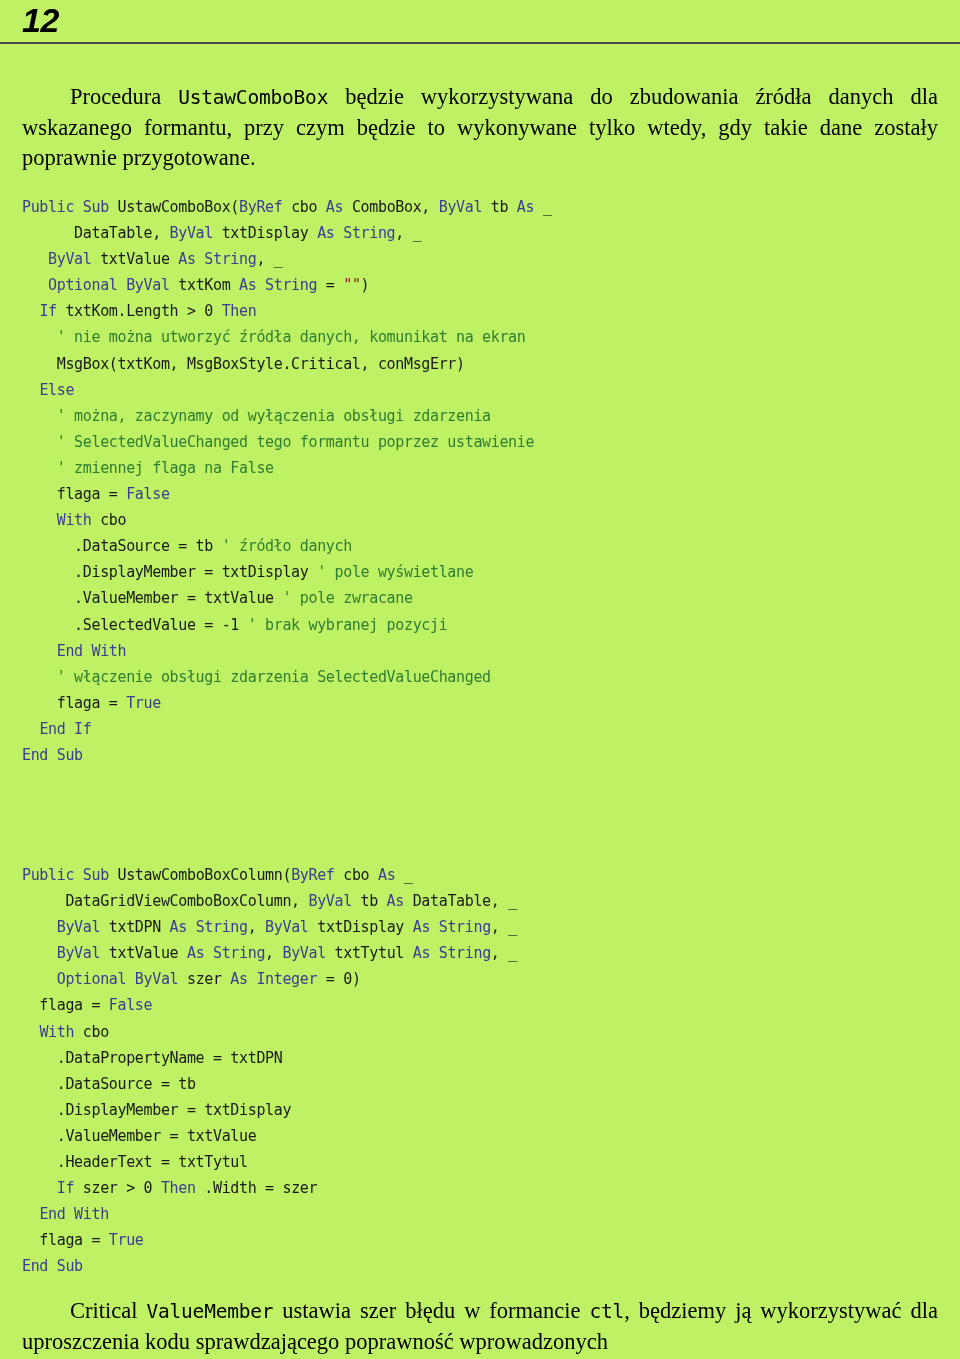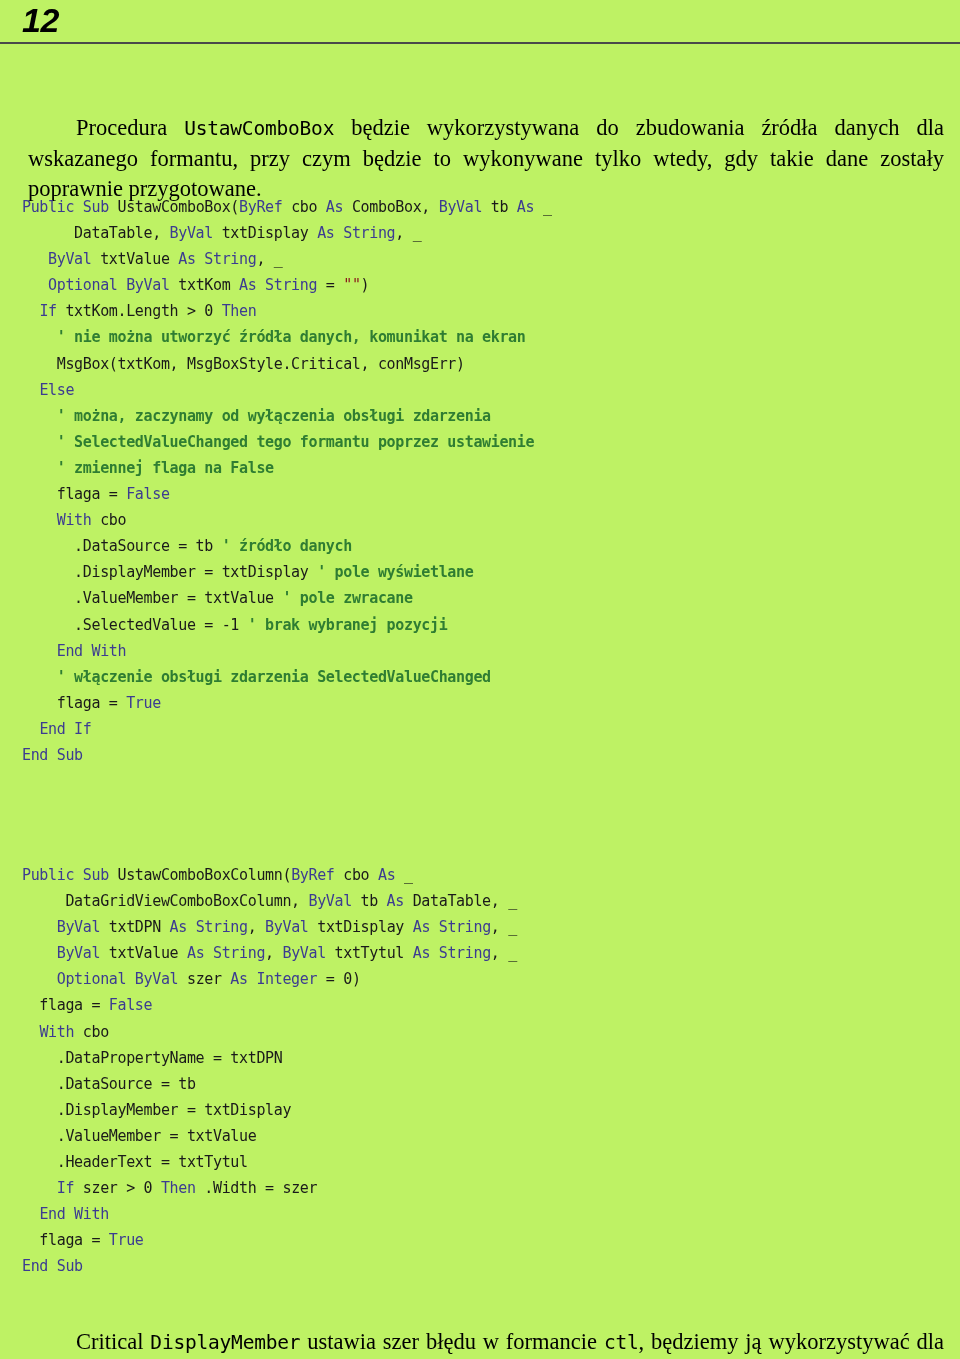--- a/index.html
+++ b/index.html
@@ -40,29 +40,28 @@
     position: absolute;
     left: 0;
     top: 42px;
     width: 960px;
     height: 0;
     border-top: 2px solid #4a4a4a;
   }
   
   .body-para {
     position: absolute;
-    left: 28px;
+    left: 22px;
     width: 916px;
     font-size: 22.5px;
     line-height: 30.2px;
     text-align: justify;
     text-justify: inter-word;
     font-family: "Liberation Serif", "DejaVu Serif", serif;
     color: #000000;
-    margin-top: 31px;
   }
   .body-para .indent { display: inline-block; width: 48px; }
   .body-para code,
   .inline-code {
     font-family: "DejaVu Sans Mono", "Liberation Mono", monospace;
     font-size: 19.5px;
     letter-spacing: -0.2px;
   }
   
   .code-block {
@@ -72,21 +71,21 @@
     font-family: "DejaVu Sans Mono", "Liberation Mono", monospace;
     font-size: 15px;
     line-height: 26.1px;
     white-space: pre;
     color: #1a1a1a;
     letter-spacing: -0.35px;
   }
   .code-block .ln { display: block; height: 26.1px; }
   .kw  { color: #3c3c91; }
   .str { color: #8b1a1a; }
-  .cmt { color: #2f7d32; font-weight: bold; }
+  .cmt { color: #2f7d32; }
   .pln { color: #1a1a1a; }
 </style>
 </head>
 <body>
 
 <div class="page">
 
   <div class="page-header">
     <div class="folio">12</div>
     <div class="header-rule"></div>
@@ -95,16 +94,16 @@
   <div class="body-para" id="para-1" style="top:82px;">
     <span class="indent"></span><span>Procedura </span><code>UstawComboBox</code><span> będzie wykorzystywana do zbudowania źródła danych dla wskazanego formantu, przy czym będzie to wykonywane tylko wtedy, gdy takie dane zostały poprawnie przygotowane.</span>
   </div>
 
   <div class="code-block" id="code-1" style="top:194px;"><span class="ln"><span class="kw">Public Sub </span><span class="pln">UstawComboBox(</span><span class="kw">ByRef </span><span class="pln">cbo </span><span class="kw">As </span><span class="pln">ComboBox, </span><span class="kw">ByVal </span><span class="pln">tb </span><span class="kw">As </span><span class="pln">_</span></span><span class="ln"><span class="pln">      DataTable, </span><span class="kw">ByVal </span><span class="pln">txtDisplay </span><span class="kw">As String</span><span class="pln">, _</span></span><span class="ln"><span class="pln">   </span><span class="kw">ByVal </span><span class="pln">txtValue </span><span class="kw">As String</span><span class="pln">, _</span></span><span class="ln"><span class="pln">   </span><span class="kw">Optional ByVal </span><span class="pln">txtKom </span><span class="kw">As String </span><span class="pln">= </span><span class="str">""</span><span class="pln">)</span></span><span class="ln"><span class="pln">  </span><span class="kw">If </span><span class="pln">txtKom.Length &gt; 0 </span><span class="kw">Then</span></span><span class="ln"><span class="cmt">    ' nie można utworzyć źródła danych, komunikat na ekran</span></span><span class="ln"><span class="pln">    MsgBox(txtKom, MsgBoxStyle.Critical, conMsgErr)</span></span><span class="ln"><span class="pln">  </span><span class="kw">Else</span></span><span class="ln"><span class="cmt">    ' można, zaczynamy od wyłączenia obsługi zdarzenia</span></span><span class="ln"><span class="cmt">    ' SelectedValueChanged tego formantu poprzez ustawienie</span></span><span class="ln"><span class="cmt">    ' zmiennej flaga na False</span></span><span class="ln"><span class="pln">    flaga = </span><span class="kw">False</span></span><span class="ln"><span class="pln">    </span><span class="kw">With </span><span class="pln">cbo</span></span><span class="ln"><span class="pln">      .DataSource = tb </span><span class="cmt">' źródło danych</span></span><span class="ln"><span class="pln">      .DisplayMember = txtDisplay </span><span class="cmt">' pole wyświetlane</span></span><span class="ln"><span class="pln">      .ValueMember = txtValue </span><span class="cmt">' pole zwracane</span></span><span class="ln"><span class="pln">      .SelectedValue = -1 </span><span class="cmt">' brak wybranej pozycji</span></span><span class="ln"><span class="pln">    </span><span class="kw">End With</span></span><span class="ln"><span class="cmt">    ' włączenie obsługi zdarzenia SelectedValueChanged</span></span><span class="ln"><span class="pln">    flaga = </span><span class="kw">True</span></span><span class="ln"><span class="pln">  </span><span class="kw">End If</span></span><span class="ln"><span class="kw">End Sub</span></span></div>
 
 
   <div class="code-block" id="code-2" style="top:862px;"><span class="ln"><span class="kw">Public Sub </span><span class="pln">UstawComboBoxColumn(</span><span class="kw">ByRef </span><span class="pln">cbo </span><span class="kw">As </span><span class="pln">_</span></span><span class="ln"><span class="pln">     DataGridViewComboBoxColumn, </span><span class="kw">ByVal </span><span class="pln">tb </span><span class="kw">As </span><span class="pln">DataTable, _</span></span><span class="ln"><span class="pln">    </span><span class="kw">ByVal </span><span class="pln">txtDPN </span><span class="kw">As String</span><span class="pln">, </span><span class="kw">ByVal </span><span class="pln">txtDisplay </span><span class="kw">As String</span><span class="pln">, _</span></span><span class="ln"><span class="pln">    </span><span class="kw">ByVal </span><span class="pln">txtValue </span><span class="kw">As String</span><span class="pln">, </span><span class="kw">ByVal </span><span class="pln">txtTytul </span><span class="kw">As String</span><span class="pln">, _</span></span><span class="ln"><span class="pln">    </span><span class="kw">Optional ByVal </span><span class="pln">szer </span><span class="kw">As Integer </span><span class="pln">= 0)</span></span><span class="ln"><span class="pln">  flaga = </span><span class="kw">False</span></span><span class="ln"><span class="pln">  </span><span class="kw">With </span><span class="pln">cbo</span></span><span class="ln"><span class="pln">    .DataPropertyName = txtDPN</span></span><span class="ln"><span class="pln">    .DataSource = tb</span></span><span class="ln"><span class="pln">    .DisplayMember = txtDisplay</span></span><span class="ln"><span class="pln">    .ValueMember = txtValue</span></span><span class="ln"><span class="pln">    .HeaderText = txtTytul</span></span><span class="ln"><span class="pln">    </span><span class="kw">If </span><span class="pln">szer &gt; 0 </span><span class="kw">Then </span><span class="pln">.Width = szer</span></span><span class="ln"><span class="pln">  </span><span class="kw">End With</span></span><span class="ln"><span class="pln">  flaga = </span><span class="kw">True</span></span><span class="ln"><span class="kw">End Sub</span></span></div>
 
   <div class="body-para" id="para-3" style="top:1296px;">
-    <span class="indent"></span><span>Critical </span><code>DisplayMember</code><span> ustawia szer błędu w formancie </span><code>ctl</code><span>, będziemy ją wykorzystywać dla uproszczenia kodu sprawdzającego poprawność wprowadzonych</span>
+    <span class="indent"></span><span>Critical </span><code>ValueMember</code><span> ustawia szer błędu w formancie </span><code>ctl</code><span>, będziemy ją wykorzystywać dla uproszczenia kodu sprawdzającego poprawność wprowadzonych</span>
   </div>
 
 </div>
 
 </body></html>

